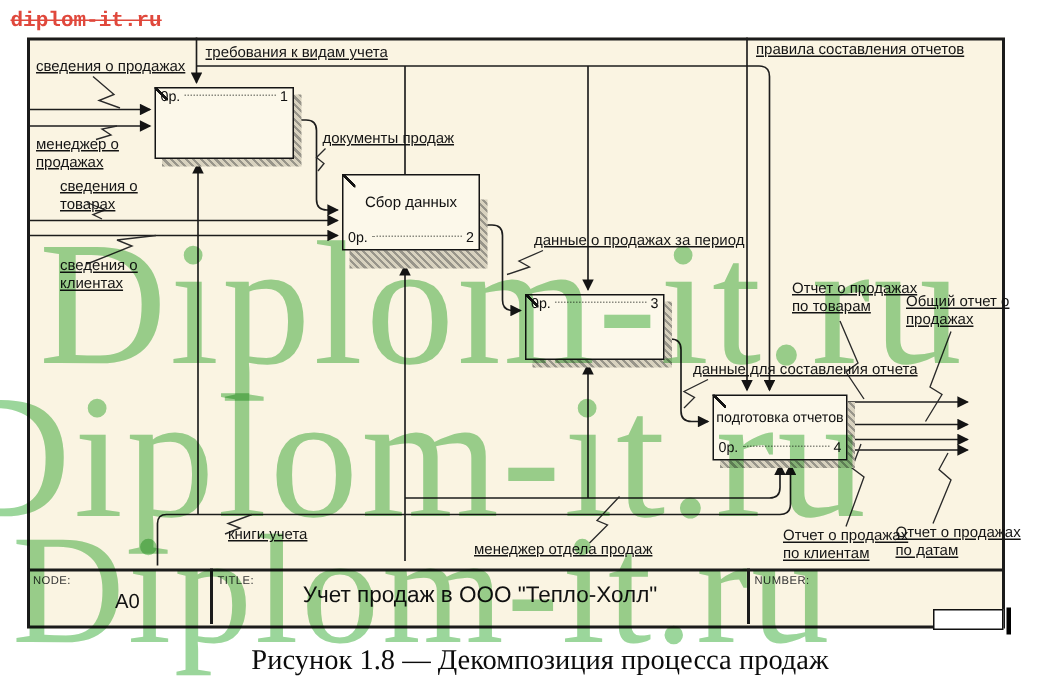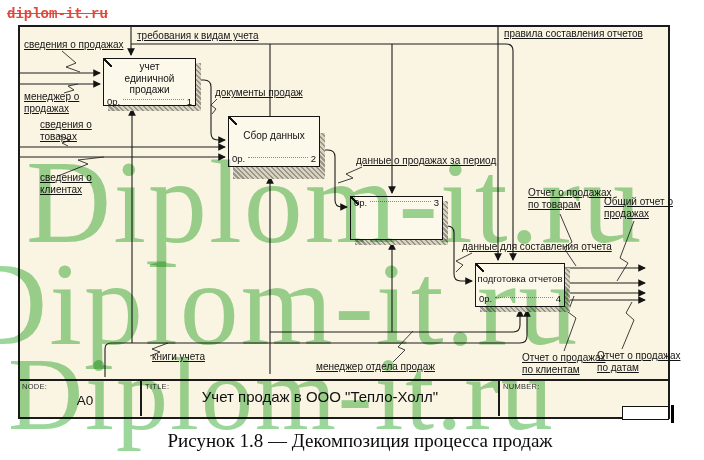--- a/index.html
+++ b/index.html
@@ -89,22 +89,20 @@
       <path d="M634 221 L620 258 L628 263 L617 281"></path>
       <path d="M564 351 L576 318 L568 312 L574 296"></path>
       <path d="M622 349 L634 320 L626 313 L632 302"></path>
       <path d="M168 343 L152 349 L160 352 L150 356"></path>
       <path d="M413 331 L398 347 L405 350 L393 362"></path>
     </g>
   </svg>
 
   <div class="bshadow" style="left:108px;top:63px;width:93px;height:48px"></div>
   <div class="box" style="left:103px;top:58px;width:93px;height:48px">
-    <div class="btitle">учет
-единичной продажи</div>
     <div class="brow">
         <span>0р.</span>
         <span class="dots"></span>
         <span>1</span>
       </div>
   </div>
 
   <div class="bshadow" style="left:233px;top:133px;width:92px;height:46px"></div>
   <div class="box" style="left:228px;top:116px;width:92px;height:51px">
     <div class="btitle">Сбор данных</div>

